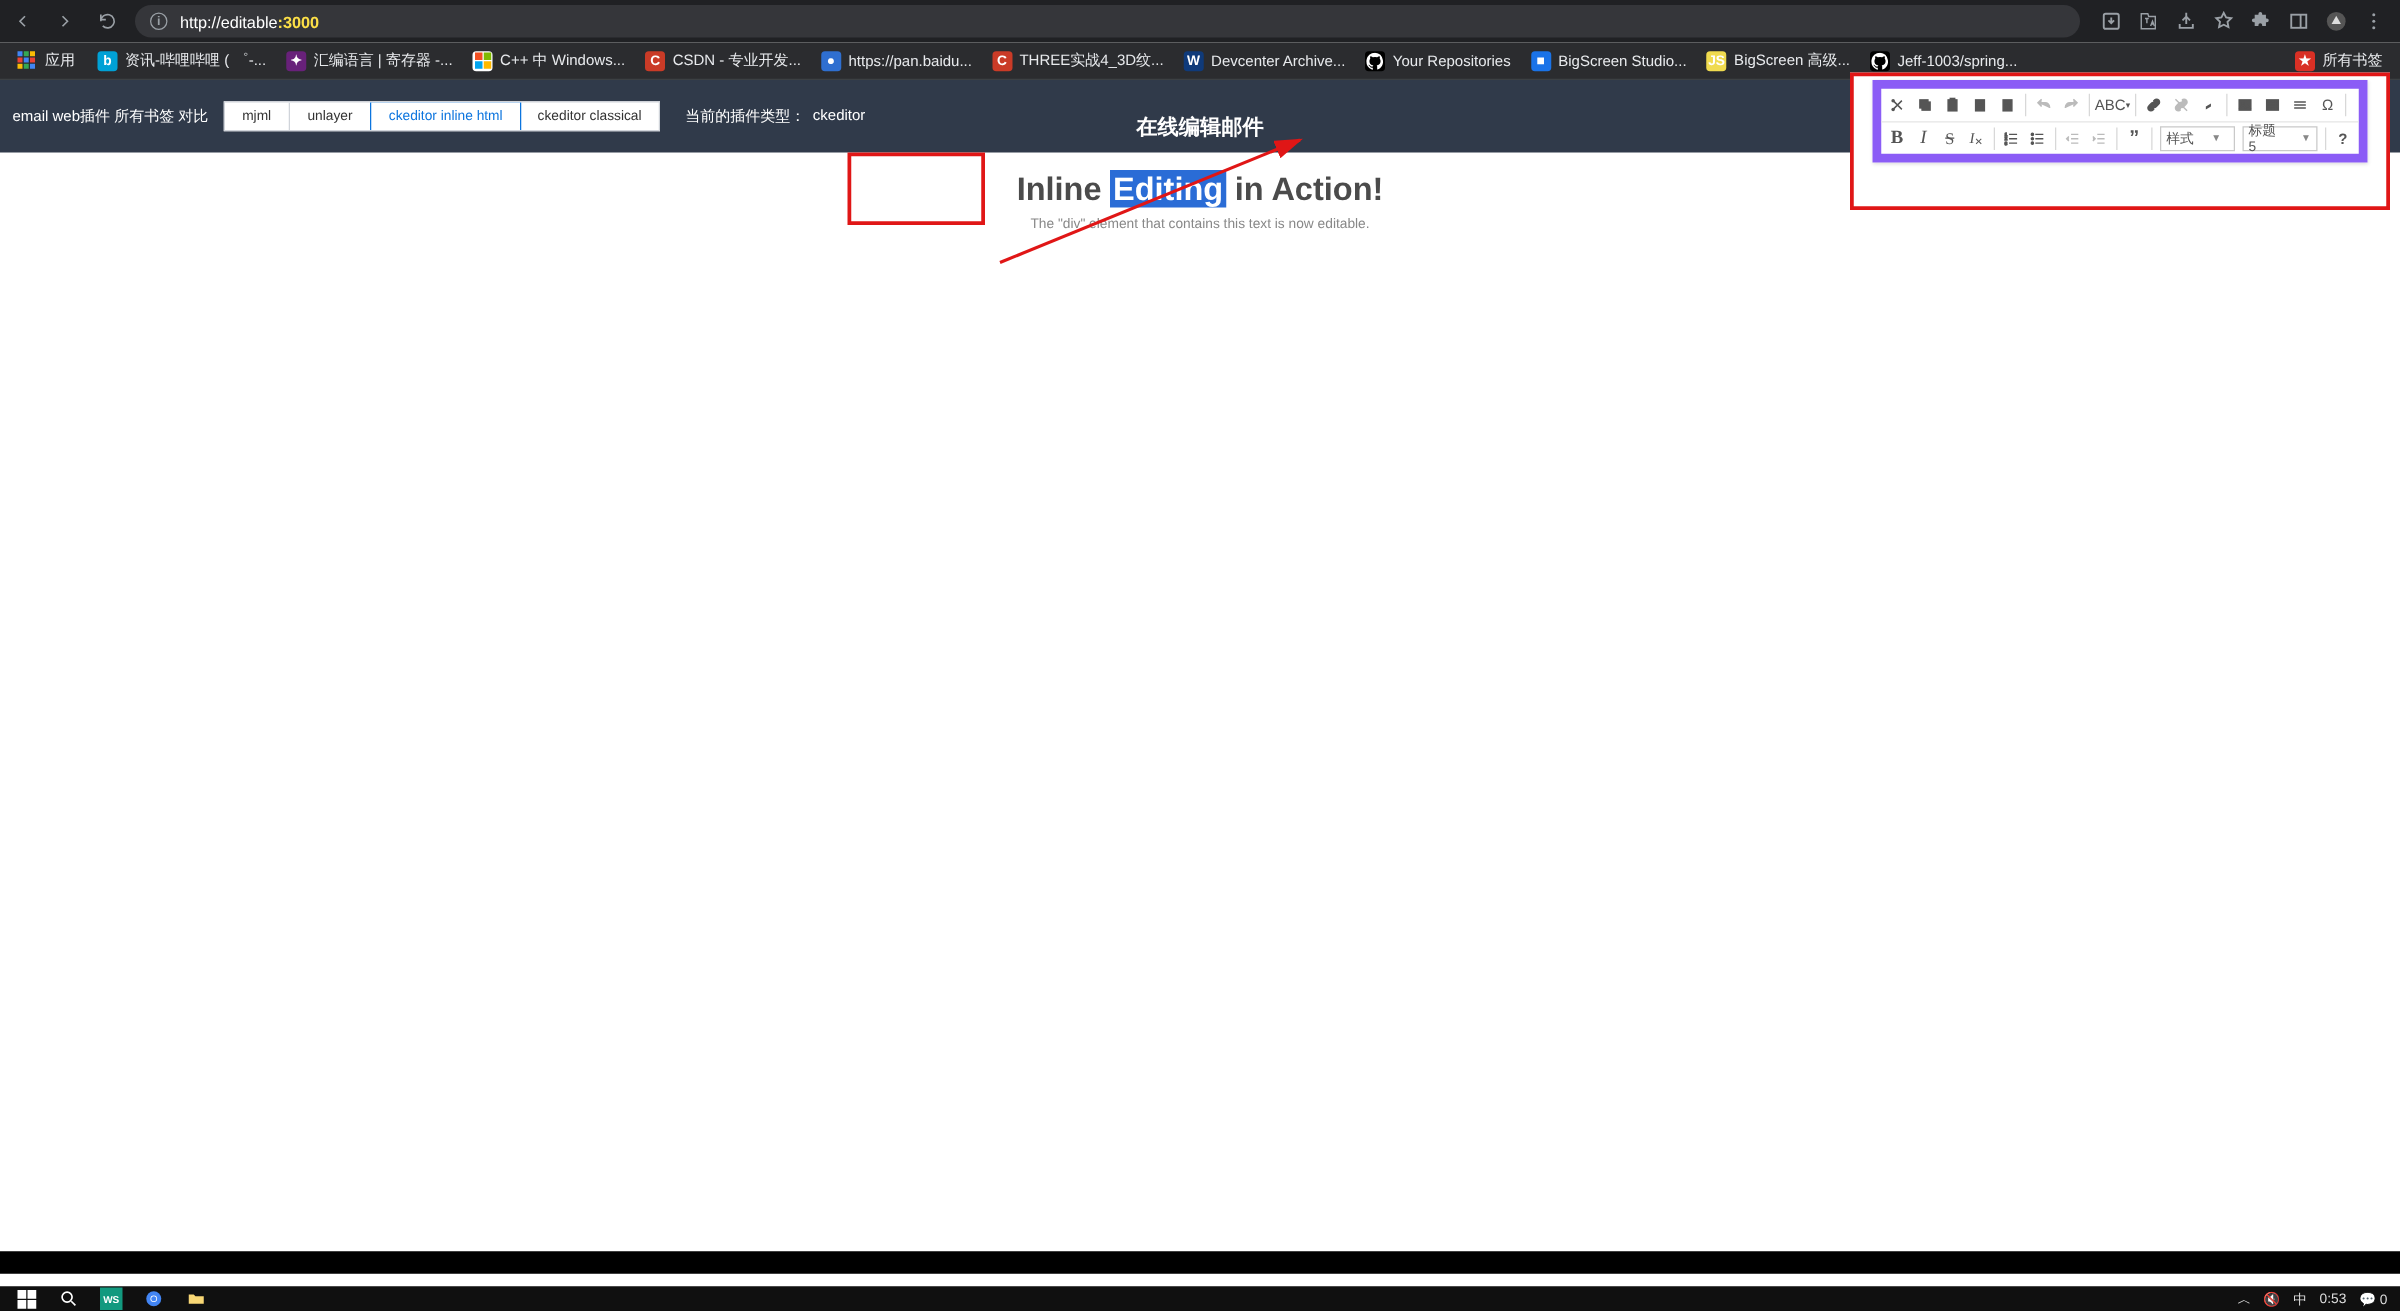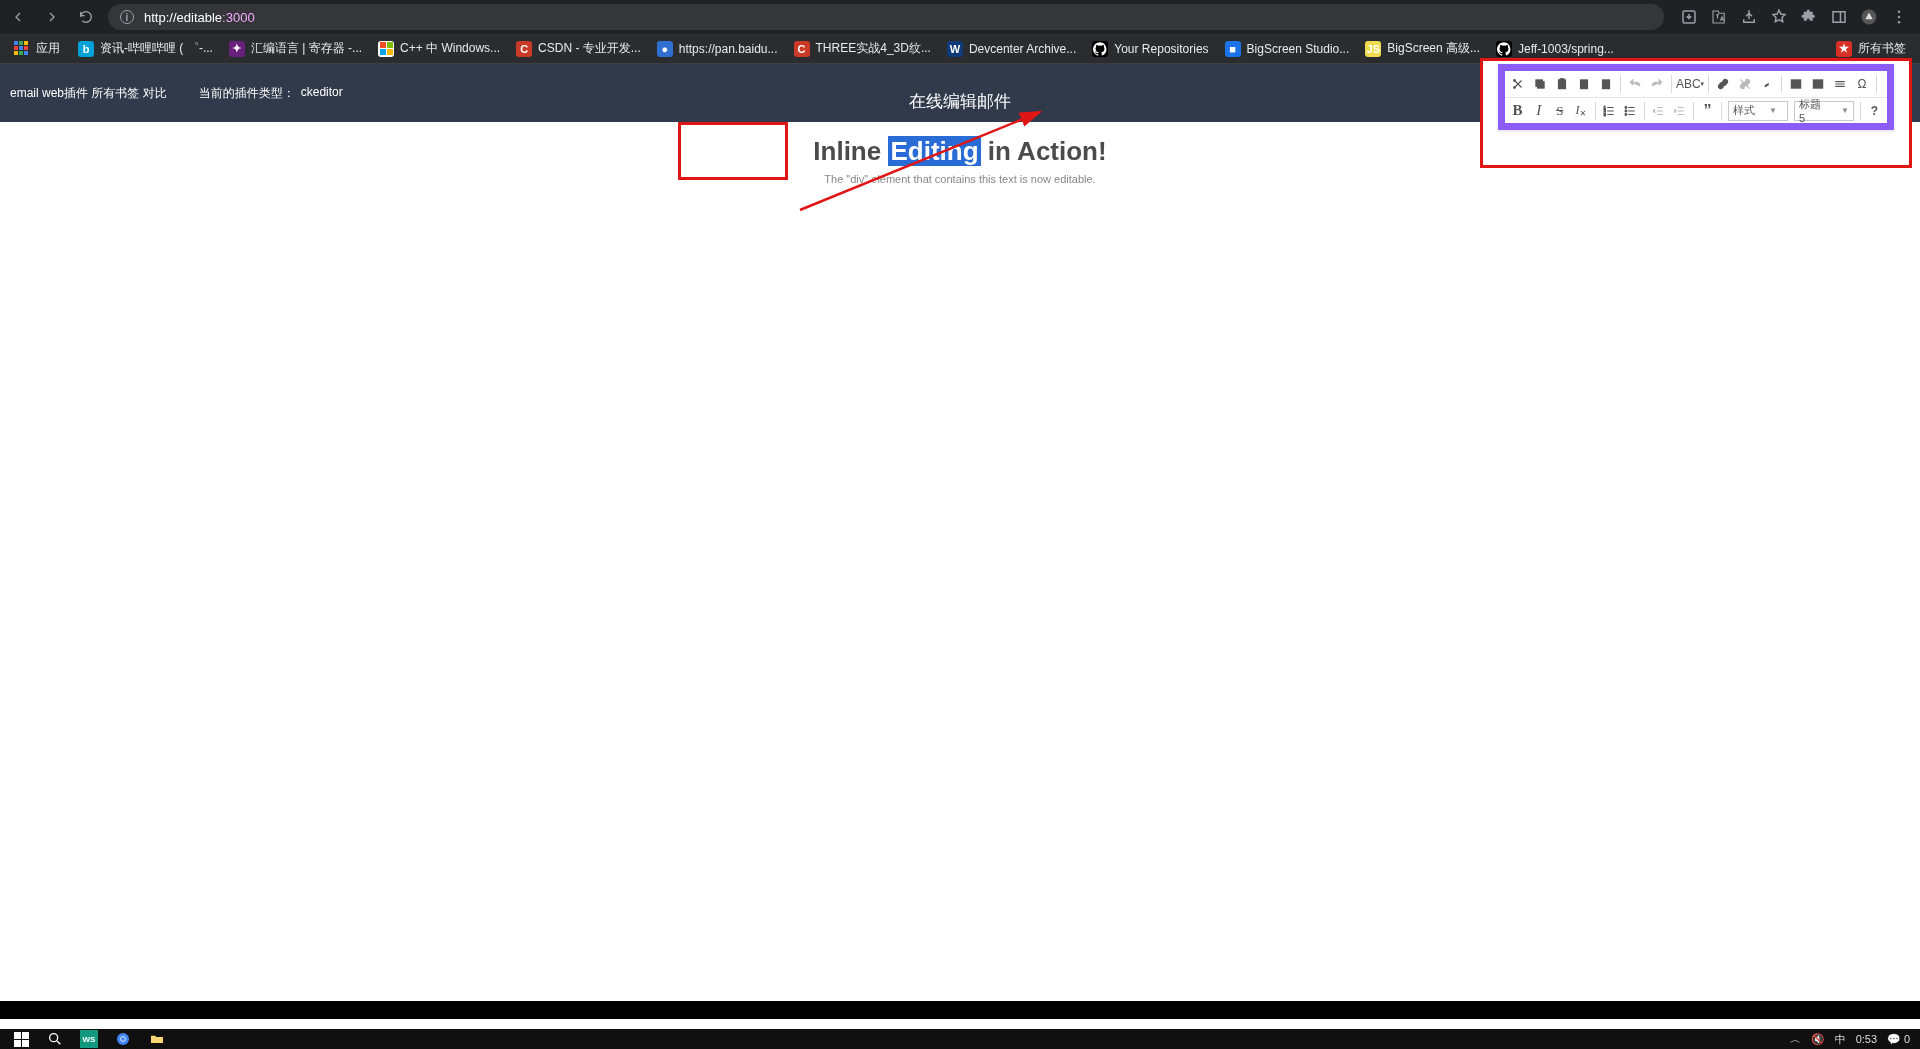--- a/index.html
+++ b/index.html
@@ -5,21 +5,21 @@
   * { margin:0; padding:0; box-sizing:border-box; font-family:-apple-system,BlinkMacSystemFont,"Segoe UI",Arial,sans-serif; }
   body { width:1920px; height:1049px; background:#fff; overflow:hidden; position:relative; }
 
   
   .browser-top { height:34px; background:#202124; display:flex; align-items:center; padding:0 6px; gap:10px; }
   .nav-btn { width:24px; height:24px; display:flex; align-items:center; justify-content:center; color:#9aa0a6; cursor:pointer; }
   .nav-btn svg { width:16px; height:16px; stroke:currentColor; fill:none; stroke-width:2; }
   .url-bar { flex:1; height:26px; background:#35363a; border-radius:14px; display:flex; align-items:center; padding:0 12px; color:#e8eaed; font-size:13px; gap:10px; }
   .url-bar .info { width:14px; height:14px; border:1.5px solid #9aa0a6; border-radius:50%; color:#9aa0a6; display:flex; align-items:center; justify-content:center; font-size:10px; font-weight:bold; }
   .url-host { color:#fff; }
-  .url-port { color:#f0abfc; }
+  .url-port { color:#fde047;font-weight:bold; }
   .chrome-actions { display:flex; gap:12px; padding:0 6px; }
   .chrome-icon { width:18px; height:18px; color:#9aa0a6; display:flex; align-items:center; justify-content:center; }
 
   
   .bm-bar { height:30px; background:#2b2c2f; display:flex; align-items:center; padding:0 8px; gap:6px; color:#e8eaed; font-size:12px; border-bottom:1px solid #3c4043; }
   .bm-item { display:flex; align-items:center; gap:6px; padding:2px 6px; border-radius:4px; cursor:pointer; white-space:nowrap; }
   .bm-icon { width:16px; height:16px; display:flex; align-items:center; justify-content:center; font-size:11px; font-weight:bold; border-radius:3px; }
   .bm-grid { width:16px; height:16px; display:grid; grid-template-columns:repeat(3,4px); grid-template-rows:repeat(3,4px); gap:1px; }
   .bm-grid span{background:#4285f4;}
   .bm-grid span:nth-child(2){background:#34a853;} .bm-grid span:nth-child(3){background:#fbbc05;}
@@ -27,21 +27,21 @@
   .bm-grid span:nth-child(7){background:#fbbc05;} .bm-grid span:nth-child(8){background:#34a853;}
 
   
   .page-bar { height:58px; background:#303a4a; display:flex; align-items:center; padding:0 10px; color:#fff; font-size:12px; position:relative; }
   .compare-label { margin-right:12px; }
   .tabbox { display:flex; border:1px solid #d0d4da; background:#fff; height:24px; overflow:hidden; }
   .tabbox div { padding:0 14px; display:flex; align-items:center; font-size:11px; color:#333; border-right:1px solid #d0d4da; cursor:pointer; }
   .tabbox div:last-child { border-right:none; }
   .tabbox div.active { color:#0b74de; border:1px solid #0b74de; margin:-1px; background:#fff; }
   .cur-plugin { margin-left:20px; display:flex; gap:6px; }
-  .page-title { position:absolute; left:50%; transform:translateX(-50%); font-size:17px; font-weight:normal;margin-top:16px; }
+  .page-title { position:absolute; left:50%; transform:translateX(-50%); font-size:17px; font-weight:bold;margin-top:16px; }
 
   
   .content-area { position:relative; padding-top:14px; text-align:center; }
   .heading { font-size:26px; font-weight:bold; color:#4b4b4b; }
   .heading .sel { background:#2a6cd6; color:#fff; padding:0 2px; }
   .subtext { font-size:11px; color:#888; margin-top:6px; }
 
   
   .ck-toolbar { position:absolute; top:64px; right:26px; width:396px; background:#fff; border:7px solid #8b5cf6; box-shadow:0 1px 3px rgba(0,0,0,.15); z-index:10; }
   .ck-row { display:flex; align-items:center; height:26px; padding:0 2px; }
@@ -224,20 +224,26 @@
     </div>
   <div style="flex:1"></div>
   <div class="bm-item">
     <span class="bm-icon" style="background:#d93025;color:#fff">★</span>
     <span>所有书签</span>
   </div>
 </div>
 
 <div class="page-bar">
   <span class="compare-label">email web插件 所有书签 对比</span>
+  <div class="tabbox" id="tabbox">
+      <div>mjml</div>
+      <div>unlayer</div>
+      <div class="active">ckeditor inline html</div>
+      <div>ckeditor classical</div>
+    </div>
   <div class="cur-plugin">
     <span>当前的插件类型：</span>
     <span>ckeditor</span>
   </div>
   <div class="page-title">在线编辑邮件</div>
 </div>
 
 <div class="anno1-white"></div>
 
 <div class="ck-toolbar">

